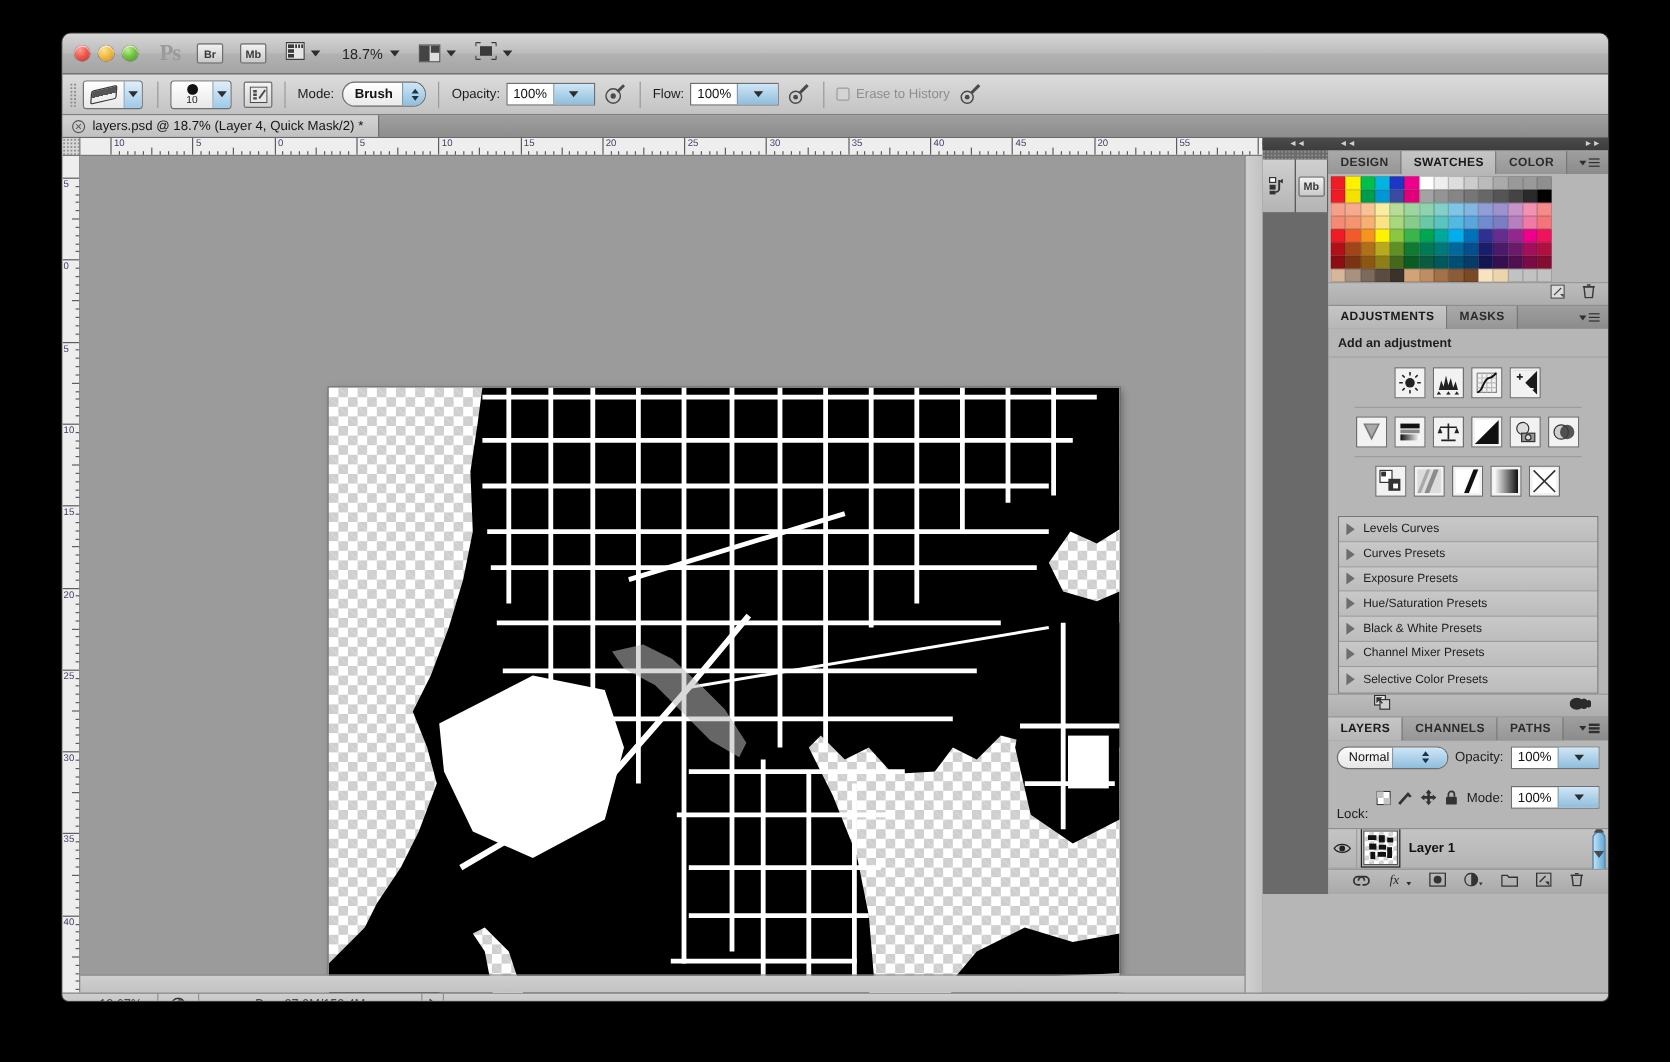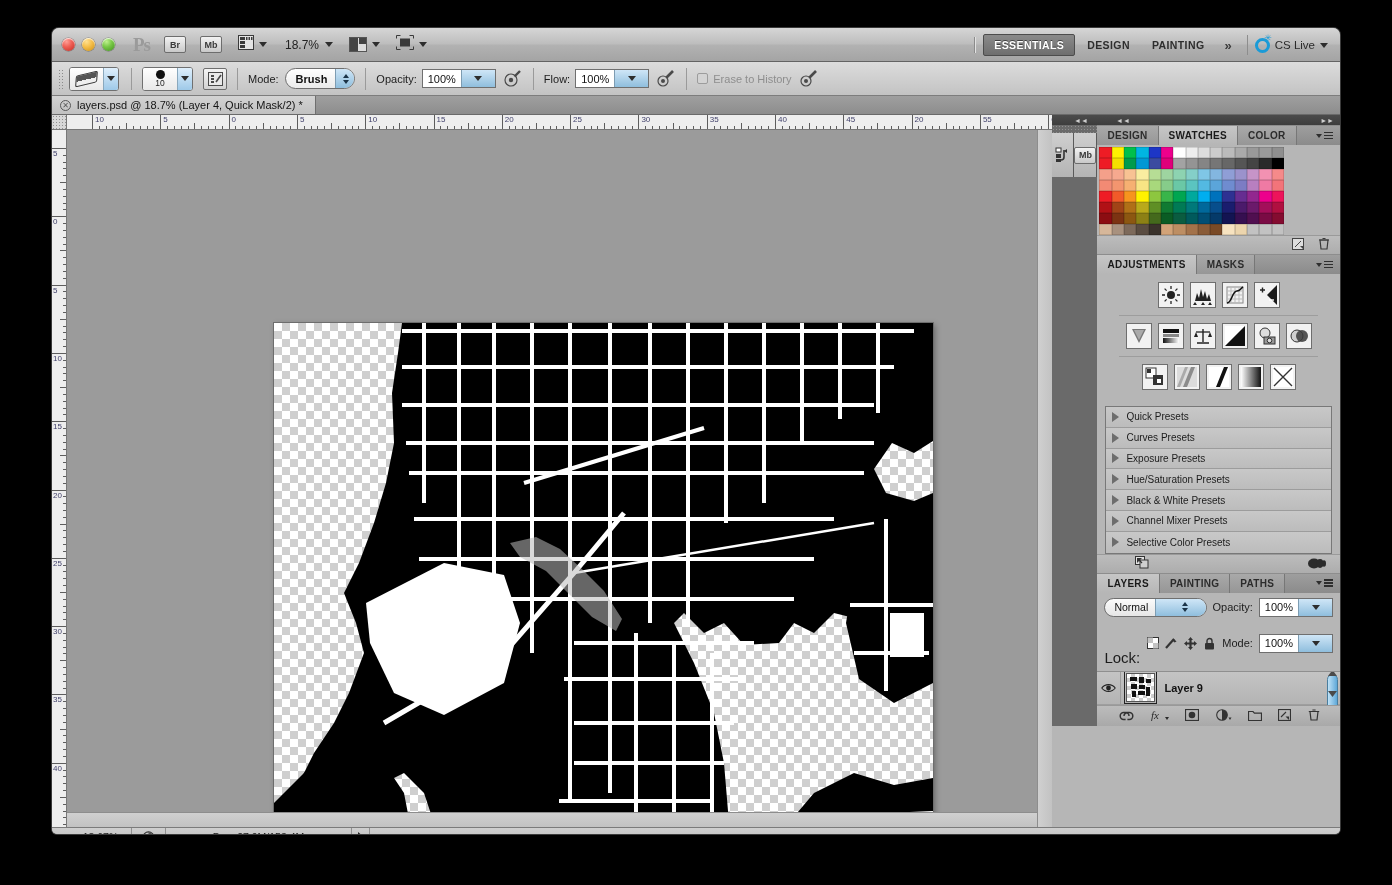--- a/index.html
+++ b/index.html
@@ -207,21 +207,21 @@
   .preset:last-child{border-bottom:none;}
   .ptri{width:0;height:0;border-top:5px solid transparent;border-bottom:5px solid transparent;border-left:7px solid #6d6d6d;}
   
   .lrow1{display:flex;align-items:center;gap:6px;padding:5px 7px 4px;}
   .blendsel{
     flex:1;display:flex;align-items:center;height:19px;border:1px solid #6f6f6f;border-radius:10px;overflow:hidden;
     background:linear-gradient(to bottom,#fbfbfb,#e6e6e6);
   }
   .blendsel span{font-size:10.5px;color:#111;padding-left:9px;flex:1;}
   .lrow2{display:flex;align-items:center;gap:6px;padding:0 7px 5px;}
-  .locklbl{font-size:15px;color:#1c1c1c;margin-top:28px;}
+  .locklbl{font-size:11px;color:#1c1c1c;margin-top:28px;}
   .lockico{width:13px;height:13px;display:flex;align-items:center;justify-content:center;}
   .layerlist{background:#b6b6b6;border-top:1px solid #8f8f8f;position:relative;}
   .layer{display:flex;align-items:center;height:33px;border-bottom:1px solid #9e9e9e;}
   .layer.sel{background:linear-gradient(to bottom,#c4c4c4,#b4b4b4);}
   .eye{width:24px;display:flex;align-items:center;justify-content:center;border-right:1px solid #9e9e9e;height:100%;}
   .thumb{width:29px;height:29px;margin:0 9px 0 5px;border:1px solid #555;background:#fff;
     background-image:
       linear-gradient(45deg,#cfcfcf 25%,transparent 25%,transparent 75%,#cfcfcf 75%),
       linear-gradient(45deg,#cfcfcf 25%,transparent 25%,transparent 75%,#cfcfcf 75%);
     background-size:8px 8px;background-position:0 0,4px 4px;position:relative;overflow:hidden;}
@@ -286,33 +286,20 @@
     <div class="abgrp">
       <span>
         <svg width="18" height="15" viewBox="0 0 18 15">
             <path d="M0.5 0.5h4M13.5 0.5h4M0.5 0.5v3M17.5 0.5v3M0.5 11.5v3M17.5 11.5v3M0.5 14.5h4M13.5 14.5h4" stroke="#3a3a3a" fill="none"></path>
             <rect x="4" y="3.5" width="10" height="8" fill="#3a3a3a"></rect>
           </svg>
       </span>
       <span class="arrow-d"></span>
     </div>
 
-    <div id="wsgrp">
-      <span class="grip"></span>
-      <div class="ws active">ESSENTIALS</div>
-      <div class="ws">DESIGN</div>
-      <div class="ws">PAINTING</div>
-      <div class="chev">»</div>
-      <span class="vsep"></span>
-      <div class="cslive">
-        <span class="cs-o"></span>
-        <span class="cslbl">CS Live</span>
-        <span class="arrow-d"></span>
-      </div>
-    </div>
   </div>
 
   <div id="optbar">
     <div class="dots"></div>
 
     <div class="tool-well">
       <div class="tool-face">
           <span class="eraser"></span>
         </div>
       <div class="drop-tab">
@@ -954,20 +941,21 @@
               <div class="ptab">MASKS</div>
               <div class="pmenu">
                 <span class="tri"></span>
                   <span class="bars">
                     <i></i>
                     <i></i>
                     <i></i>
                   </span>
               </div>
             </div>
+            <div class="adj-title">Add an adjustment</div>
 
             <div class="adj-rows">
               <div class="adj-row">
                 <div class="adj-ico">
                   <svg width="20" height="20" viewBox="0 0 20 20">
                       <circle cx="10" cy="10" r="4" fill="#222"></circle>
                       <g stroke="#222" stroke-width="1.3">
                         <path d="M10 1v3M10 16v3M1 10h3M16 10h3M3.6 3.6l2 2M14.4 14.4l2 2M16.4 3.6l-2 2M5.6 14.4l-2 2"></path>
                       </g>
                     </svg>
@@ -1088,21 +1076,21 @@
                       <rect width="20" height="20" fill="#fff"></rect>
                       <path d="M1 1 L19 19M19 1 L1 19" stroke="#333" stroke-width="1.4"></path>
                     </svg>
                 </div>
               </div>
             </div>
 
             <div class="preset-list">
               <div class="preset">
                 <span class="ptri"></span>
-                <span>Quick Presets</span>
+                <span>Levels Curves</span>
               </div>
               <div class="preset">
                 <span class="ptri"></span>
                 <span>Curves Presets</span>
               </div>
               <div class="preset">
                 <span class="ptri"></span>
                 <span>Exposure Presets</span>
               </div>
               <div class="preset">
@@ -1138,21 +1126,21 @@
                     <ellipse cx="12" cy="5.5" rx="3.4" ry="4.4" fill="#2b2b2b"></ellipse>
                     <ellipse cx="16" cy="5.5" rx="2" ry="3.2" fill="#2b2b2b"></ellipse>
                   </svg>
               </span>
             </div>
           </div>
 
           <div class="panel" style="flex:1;display:flex;flex-direction:column;">
             <div class="ptabs">
               <div class="ptab on">LAYERS</div>
-              <div class="ptab">PAINTING</div>
+              <div class="ptab">CHANNELS</div>
               <div class="ptab">PATHS</div>
               <div class="pmenu">
                 <span class="tri"></span>
                   <span class="bars">
                     <i></i>
                     <i></i>
                     <i></i>
                   </span>
               </div>
             </div>
@@ -1227,21 +1215,21 @@
                         <rect x="12" y="3" width="5" height="6"></rect>
                         <rect x="19" y="5" width="5" height="4"></rect>
                         <rect x="4" y="10" width="6" height="5"></rect>
                         <rect x="12" y="11" width="6" height="4"></rect>
                         <rect x="5" y="17" width="4" height="6"></rect>
                         <rect x="11" y="17" width="7" height="4"></rect>
                         <rect x="19" y="13" width="4" height="9"></rect>
                       </g>
                     </svg>
                 </div>
-                <span class="lname" style="font-weight:bold">Layer 9</span>
+                <span class="lname" style="font-weight:bold">Layer 1</span>
               </div>
 
 
               <div class="lscrollbar" style="height:92px"></div>
               <div class="arrbox" style="position:absolute;right:3px;bottom:4px;">
                 <span><svg width="9" height="6" viewBox="0 0 9 6">
                       <path d="M4.5 0 L9 6 H0z" fill="#4a4a4a"></path>
                     </svg></span>
                 <span><svg width="9" height="6" viewBox="0 0 9 6">
                       <path d="M4.5 6 L0 0 H9z" fill="#4a4a4a"></path>

